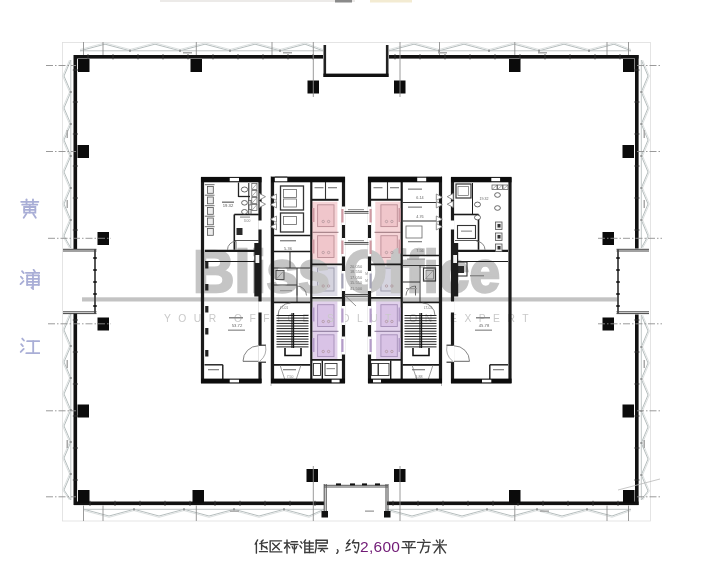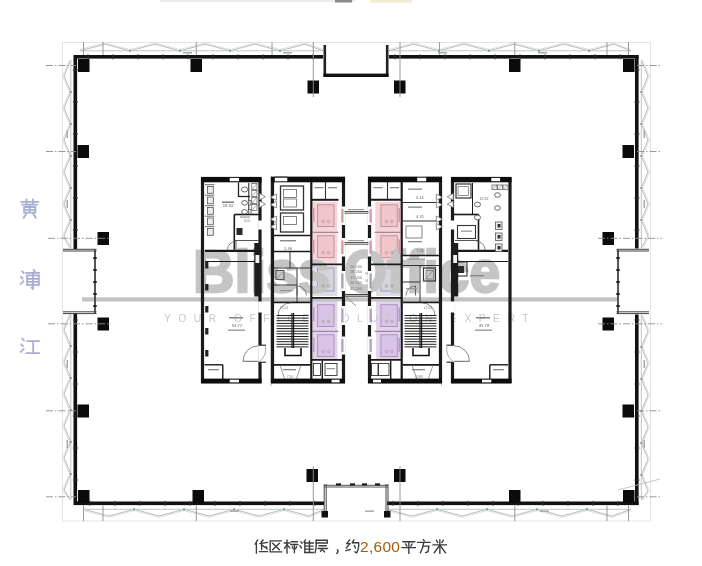--- a/index.html
+++ b/index.html
@@ -696,21 +696,21 @@
       <svg width="15.4" height="15.4" viewBox="0 0 100 100" style="position:absolute">
         <path d="M30,6 L12,30" stroke="#3c3c3c" stroke-width="9" fill="none" stroke-linecap="round"></path>
         <path d="M12,30 H32" stroke="#3c3c3c" stroke-width="9" fill="none" stroke-linecap="round"></path>
         <path d="M32,30 L8,58" stroke="#3c3c3c" stroke-width="9" fill="none" stroke-linecap="round"></path>
         <path d="M6,76 L34,68" stroke="#3c3c3c" stroke-width="9" fill="none" stroke-linecap="round"></path>
         <path d="M58,6 L48,24" stroke="#3c3c3c" stroke-width="9" fill="none" stroke-linecap="round"></path>
         <path d="M48,24 H88 Q94,52 76,90 L64,84" stroke="#3c3c3c" stroke-width="9" fill="none" stroke-linecap="round"></path>
         <path d="M60,42 L68,58" stroke="#3c3c3c" stroke-width="9" fill="none" stroke-linecap="round"></path>
       </svg>
     </div>
-    <div style="position:absolute;left:360px;top:538px;font:15.5px 'Liberation Sans',sans-serif;color:#a16207;letter-spacing:0.3px">2,600</div>
+    <div style="position:absolute;left:360px;top:538px;font:15.5px 'Liberation Sans',sans-serif;color:#701a75;letter-spacing:0.3px">2,600</div>
     <div style="position:absolute;left:400.8px;top:538.5px">
       <svg width="15.4" height="15.4" viewBox="0 0 100 100" style="position:absolute">
         <path d="M12,18 H90" stroke="#3c3c3c" stroke-width="9" fill="none" stroke-linecap="round"></path>
         <path d="M30,32 L38,46" stroke="#3c3c3c" stroke-width="9" fill="none" stroke-linecap="round"></path>
         <path d="M72,32 L64,46" stroke="#3c3c3c" stroke-width="9" fill="none" stroke-linecap="round"></path>
         <path d="M6,56 H96" stroke="#3c3c3c" stroke-width="9" fill="none" stroke-linecap="round"></path>
         <path d="M51,18 V95" stroke="#3c3c3c" stroke-width="9" fill="none" stroke-linecap="round"></path>
       </svg>
     </div>
     <div style="position:absolute;left:416.2px;top:538.5px">

